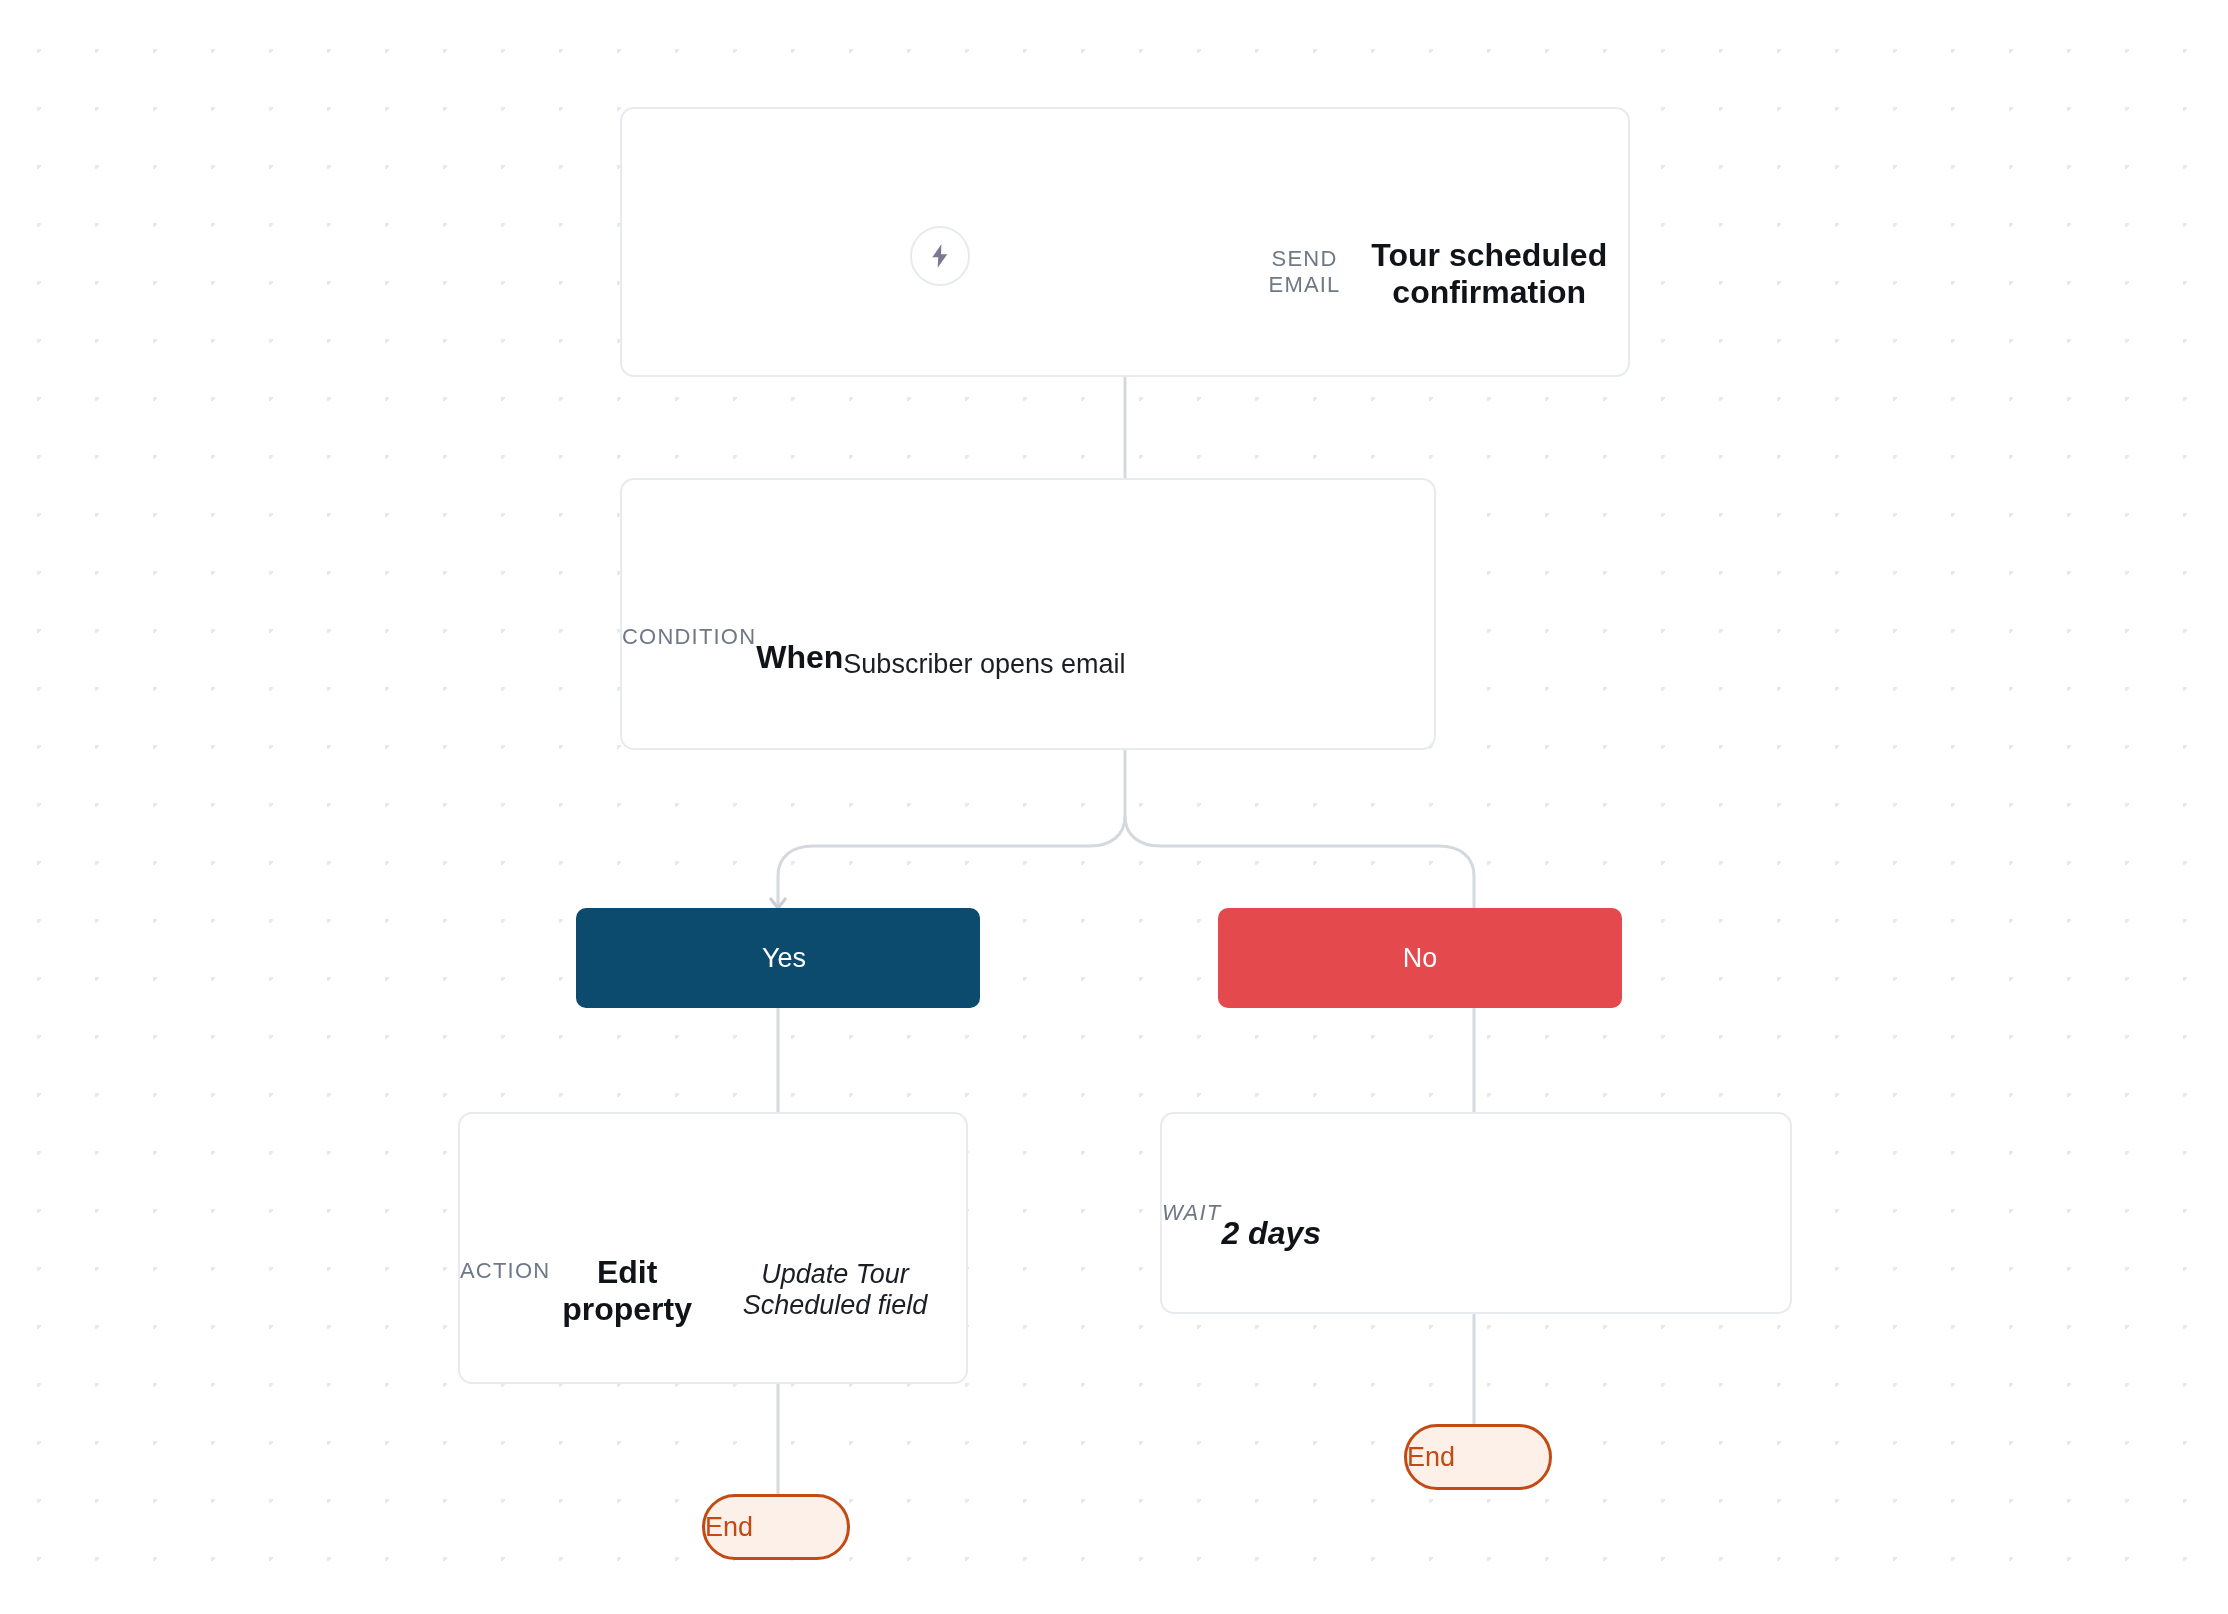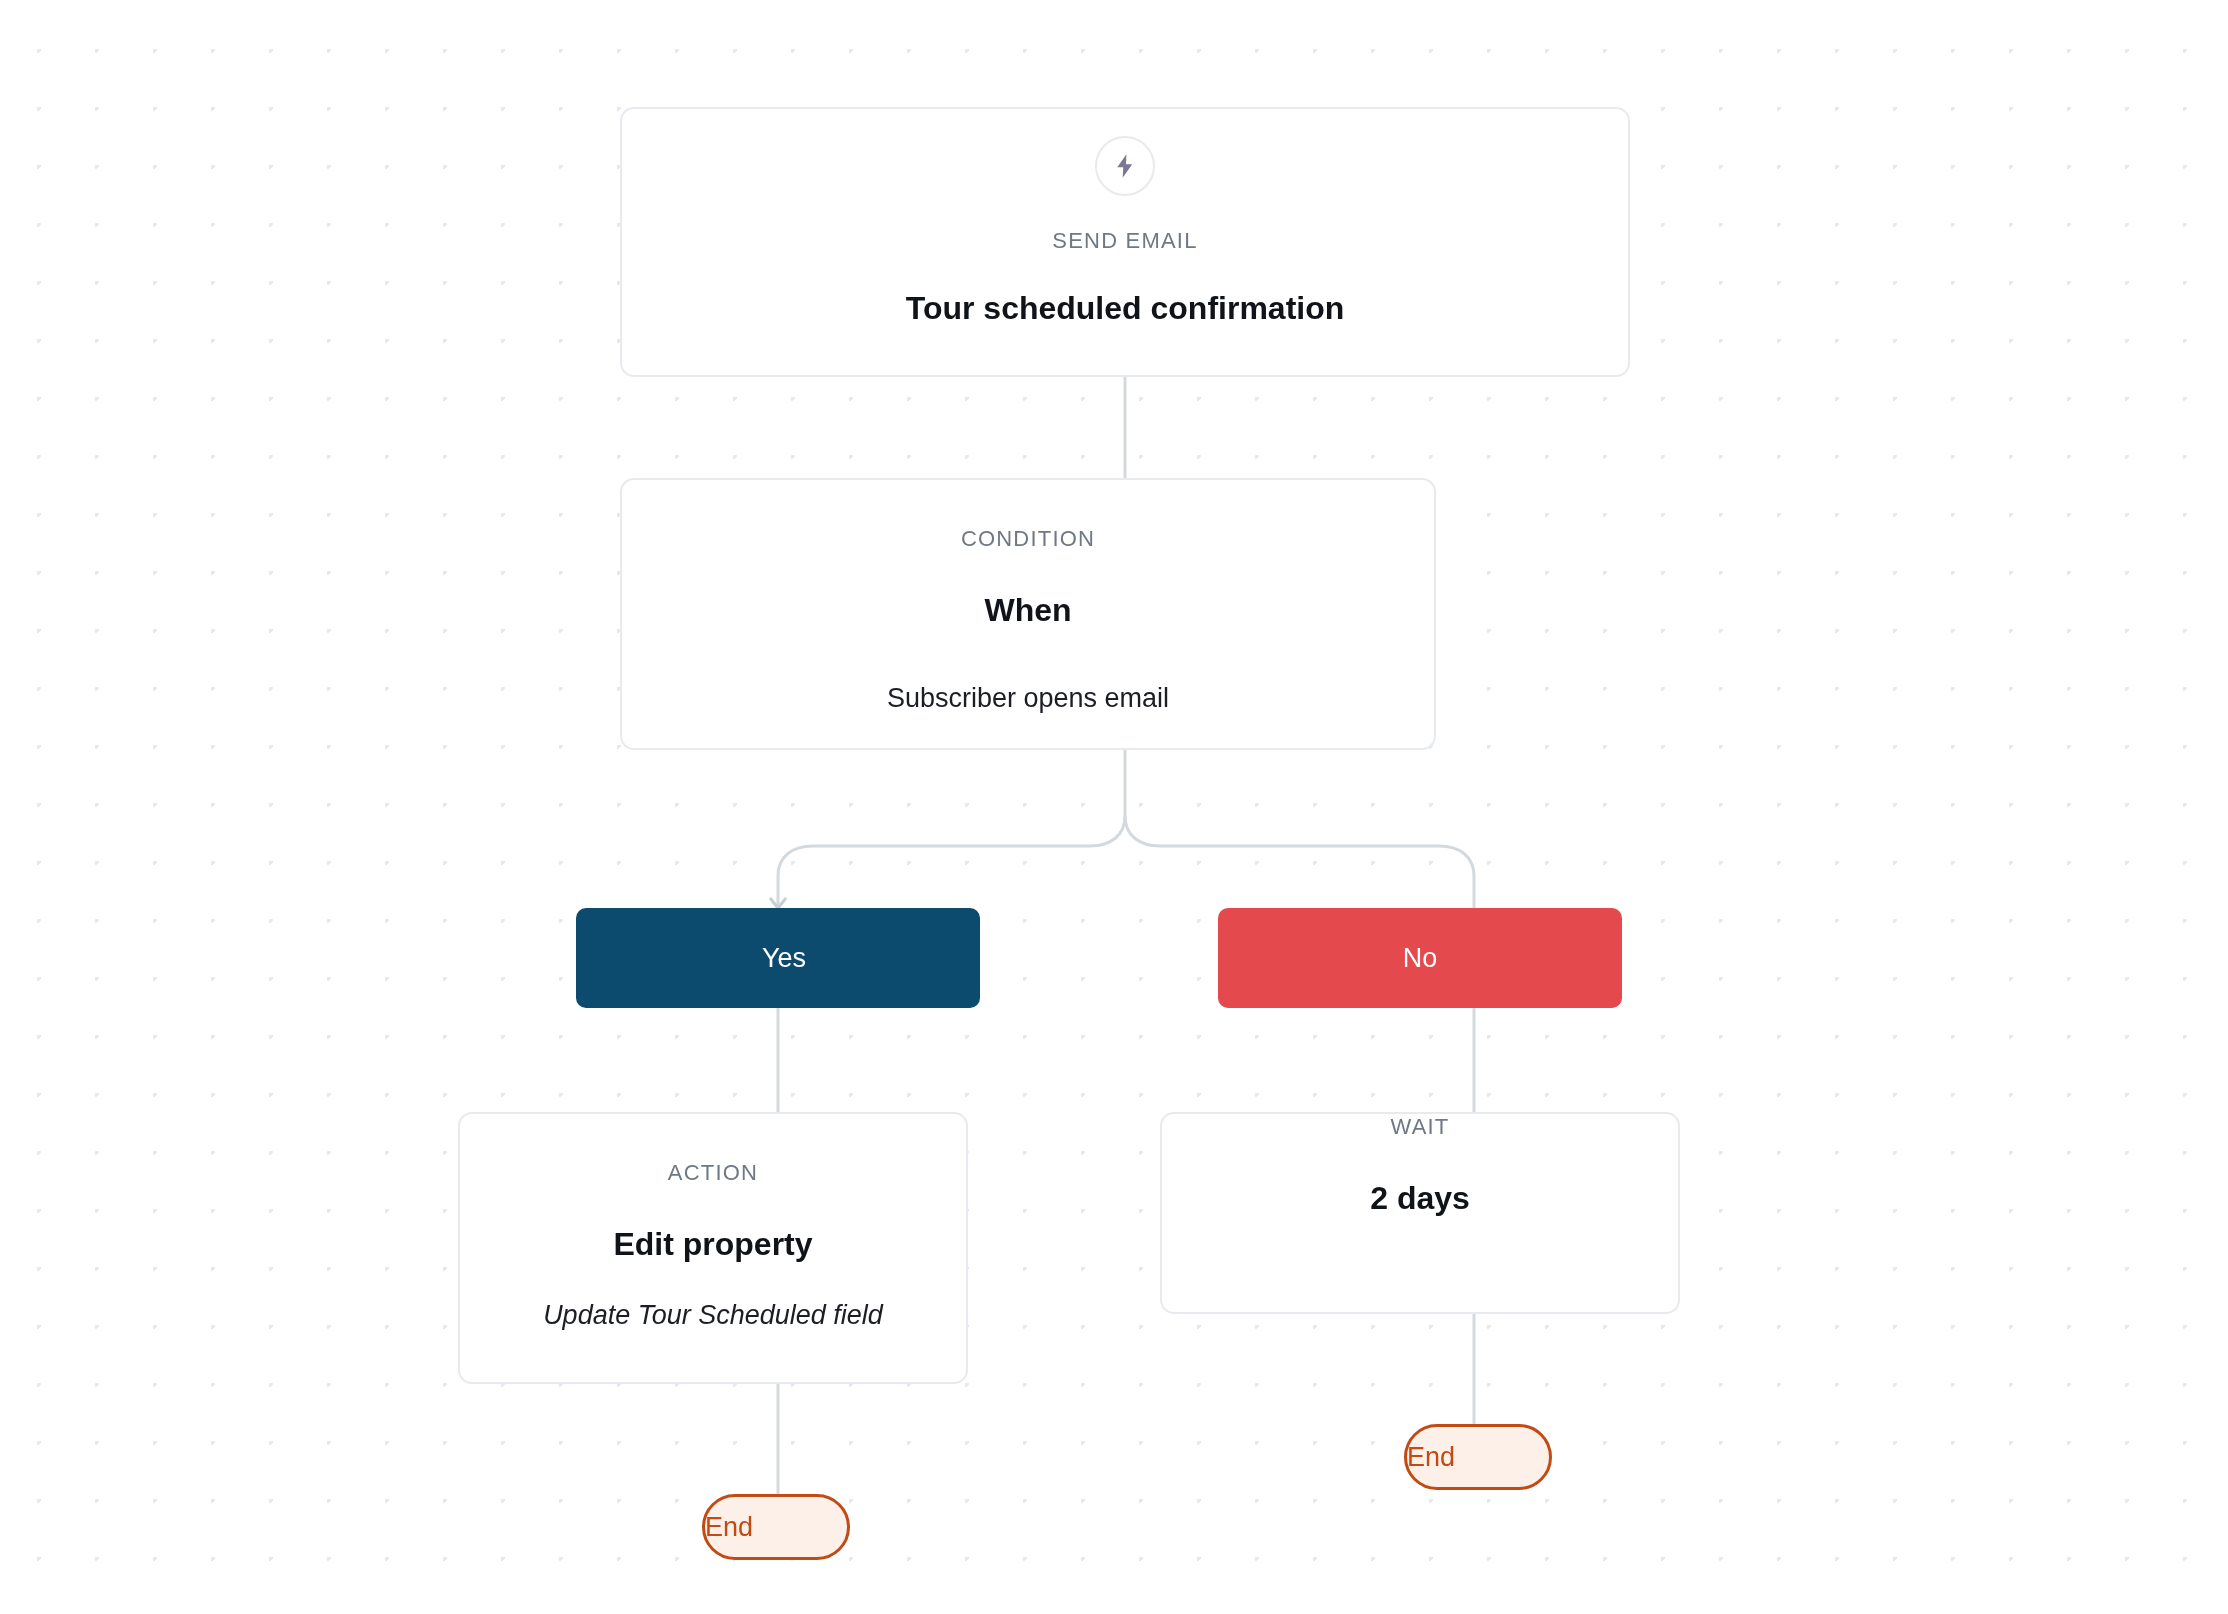--- a/index.html
+++ b/index.html
@@ -44,21 +44,21 @@
   #connectors .arrowhead { stroke: #c9ced4; stroke-width: 3; fill: none; }
 
   
   .node {
     position: absolute;
     z-index: 2;
     background: #ffffff;
     border: 2px solid #e7eaee;
     border-radius: 14px;
     display: flex;
-    flex-direction: column;
+    flex-direction: row;
     align-items: center;
   }
 
   .node-icon-wrap {
     display: flex;
     justify-content: center;
     width: 100%;
   }
 
   .icon-circle {
@@ -115,21 +115,22 @@
   #node-action {
     left: 458px; top: 1112px;
     width: 510px; height: 272px;
     padding-top: 46px;
   }
   #node-action .node-title { margin-top: 40px; }
   #node-action .node-subtitle { margin-top: 37px; font-style: italic; }
 
   #node-wait {
     left: 1160px; top: 1112px;
-    width: 520px; height: 202px;
+    width: 632px; height: 202px;
+    font-style: italic;
   }
   #node-wait .node-title { margin-top: 40px; }
 
   
   .branch {
     position: absolute;
     z-index: 2;
     width: 404px;
     height: 100px;
     border-radius: 10px;

